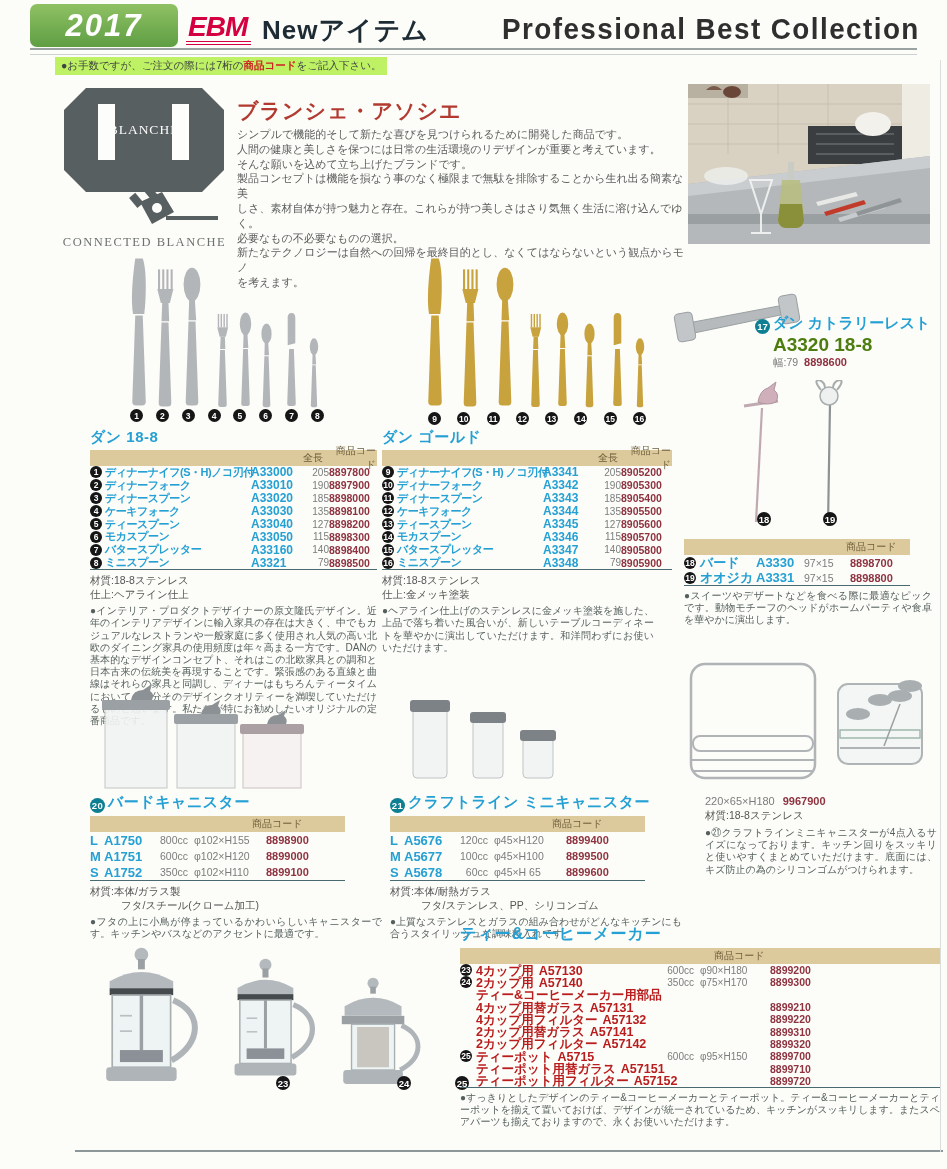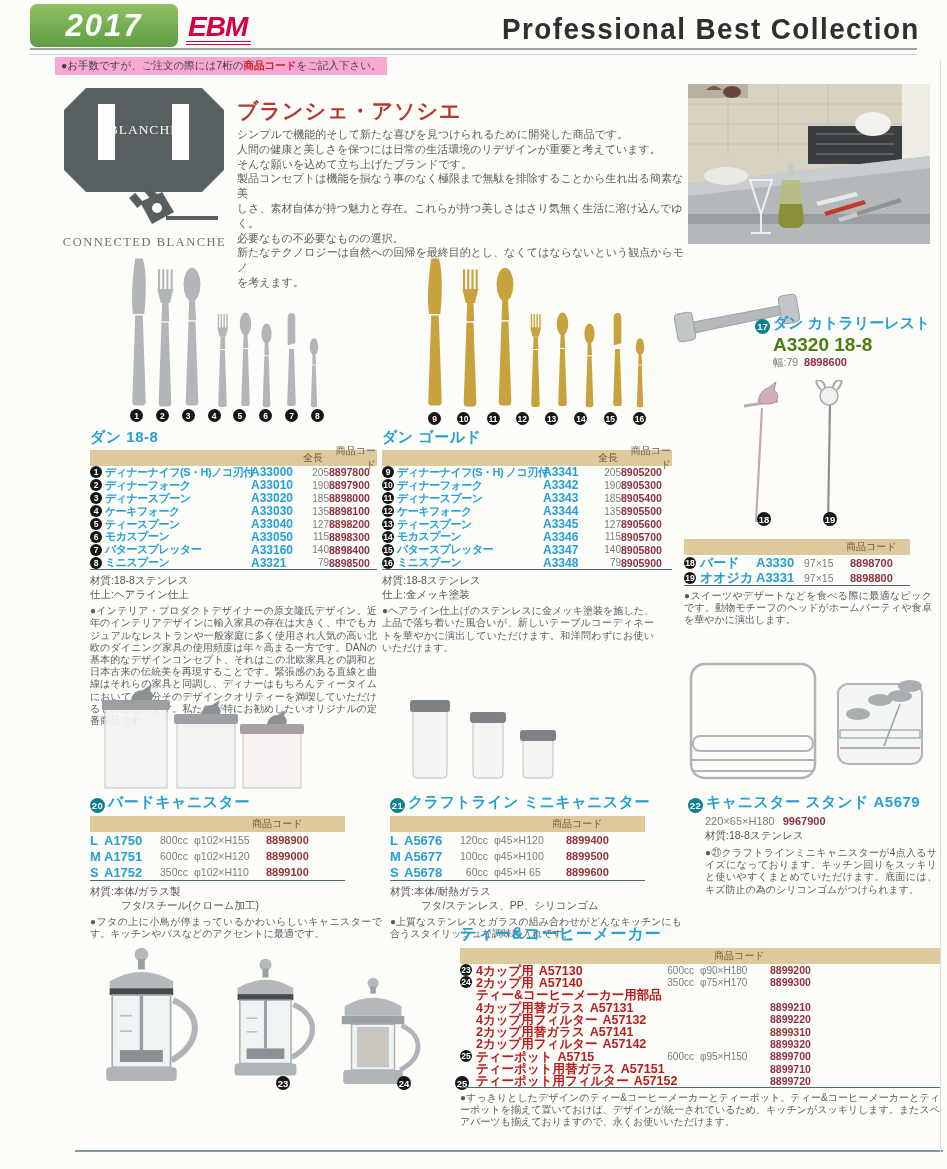--- a/index.html
+++ b/index.html
@@ -9,21 +9,21 @@
 
   
   .year-box{left:30px;top:4px;width:148px;height:43px;border-radius:7px;
     background:linear-gradient(180deg,#8fc164,#5f9e43);display:flex;align-items:center;justify-content:center;}
   .year-box span{color:#fff;font-size:31px;font-weight:bold;font-style:italic;letter-spacing:2px;}
   .ebm{left:186px;top:12px;font-size:28px;font-weight:900;font-style:italic;color:#d40040;
     letter-spacing:-1px;border-bottom:4px double #d40040;padding:0 4px 0 2px;line-height:1.05;}
   .newitem{left:262px;top:13px;font-size:26px;font-weight:bold;color:#1d2b34;letter-spacing:1px;}
   .pbc{left:502px;top:13px;font-size:29px;font-weight:bold;color:#2f2f2f;letter-spacing:1.5px;transform:scaleX(.96);transform-origin:left;}
   .hdr-rule{left:30px;top:48px;width:887px;height:4px;border-top:2.5px solid #9aa2a2;border-bottom:1px solid #ccd2d2;}
-  .notice{left:55px;top:57px;background:#f9a8d4;font-size:10.5px;color:#3f4440;padding:2px 6px;white-space:nowrap;}
+  .notice{left:55px;top:57px;background:#bef264;font-size:10.5px;color:#3f4440;padding:2px 6px;white-space:nowrap;}
   .notice .red{color:#cc2222;font-weight:bold;}
 
   
   .blanche-title{left:237px;top:97px;font-size:21px;font-weight:bold;color:#b23a30;letter-spacing:1px;}
   .blanche-desc{left:237px;top:127px;width:450px;font-size:11px;line-height:14.8px;color:#5a5e5c;}
   .blanche-caption{left:62px;top:235px;width:165px;text-align:center;
     font-family:"Liberation Serif","DejaVu Serif",serif;font-size:12.5px;color:#6c7270;letter-spacing:1.5px;}
 
   
   .sec-title{font-size:15px;font-weight:bold;color:#24a0d4;letter-spacing:.5px;white-space:nowrap;}
@@ -104,20 +104,21 @@
 </style>
 </head>
 <body>
 
 <div class="page">
 
   <div class="abs year-box">
     <span>2017</span>
   </div>
   <div class="abs ebm">EBM</div>
+  <div class="abs newitem">Newアイテム</div>
   <div class="abs pbc">Professional Best Collection</div>
   <div class="abs hdr-rule"></div>
 
   <div class="abs notice"><span>●お手数ですが、ご注文の際には7桁の</span><span class="red">商品コード</span><span>をご記入下さい。</span></div>
 
   <svg class="abs" style="left:62px;top:88px;" width="168" height="148" viewBox="0 0 168 148">
     <polygon points="24,0 140,0 162,22 162,82 140,104 24,104 2,82 2,22" fill="#585f60"></polygon>
     <rect x="36" y="16" width="17" height="56" fill="#fdfdfb"></rect>
     <rect x="110" y="16" width="17" height="56" fill="#fdfdfb"></rect>
     <text x="82" y="46" text-anchor="middle" fill="#fdfdfb" font-size="13.5" font-family="Liberation Serif, DejaVu Serif, serif" letter-spacing="1">BLANCHE</text>
@@ -586,21 +587,20 @@
         </div>
       </div>
     <div class="mat">
       <div>材質:本体/耐熱ガラス</div>
       <div class="ind">フタ/ステンレス、PP、シリコンゴム</div>
     </div>
     <div class="note" style="width:292px;">●上質なステンレスとガラスの組み合わせがどんなキッチンにも合うスタイリッシュな調味料入れです。</div>
   </div>
 
   <div class="abs" style="left:688px;top:793px;width:252px;">
-    <div class="sec-title"><span class="tb">22</span><span>キャニスター スタンド A5679</span></div>
     <div class="stand-spec"><span>220×65×H180</span><span class="code">9967900</span></div>
     <div class="stand-mat">材質:18-8ステンレス</div>
     <div class="note stand-note">●㉑クラフトラインミニキャニスターが4点入るサイズになっております。キッチン回りをスッキリと使いやすくまとめていただけます。底面には、キズ防止の為のシリコンゴムがつけられます。</div>
   </div>
 
   <svg class="abs" style="left:92px;top:935px;" width="360" height="165" viewBox="0 0 360 165">
     <defs>
       <symbol id="sym-press" viewBox="0 0 130 170">
         <circle cx="55" cy="9" r="8" fill="#b3b9bc"></circle>
         <rect x="51" y="14" width="8" height="12" fill="#9aa0a3"></rect>

